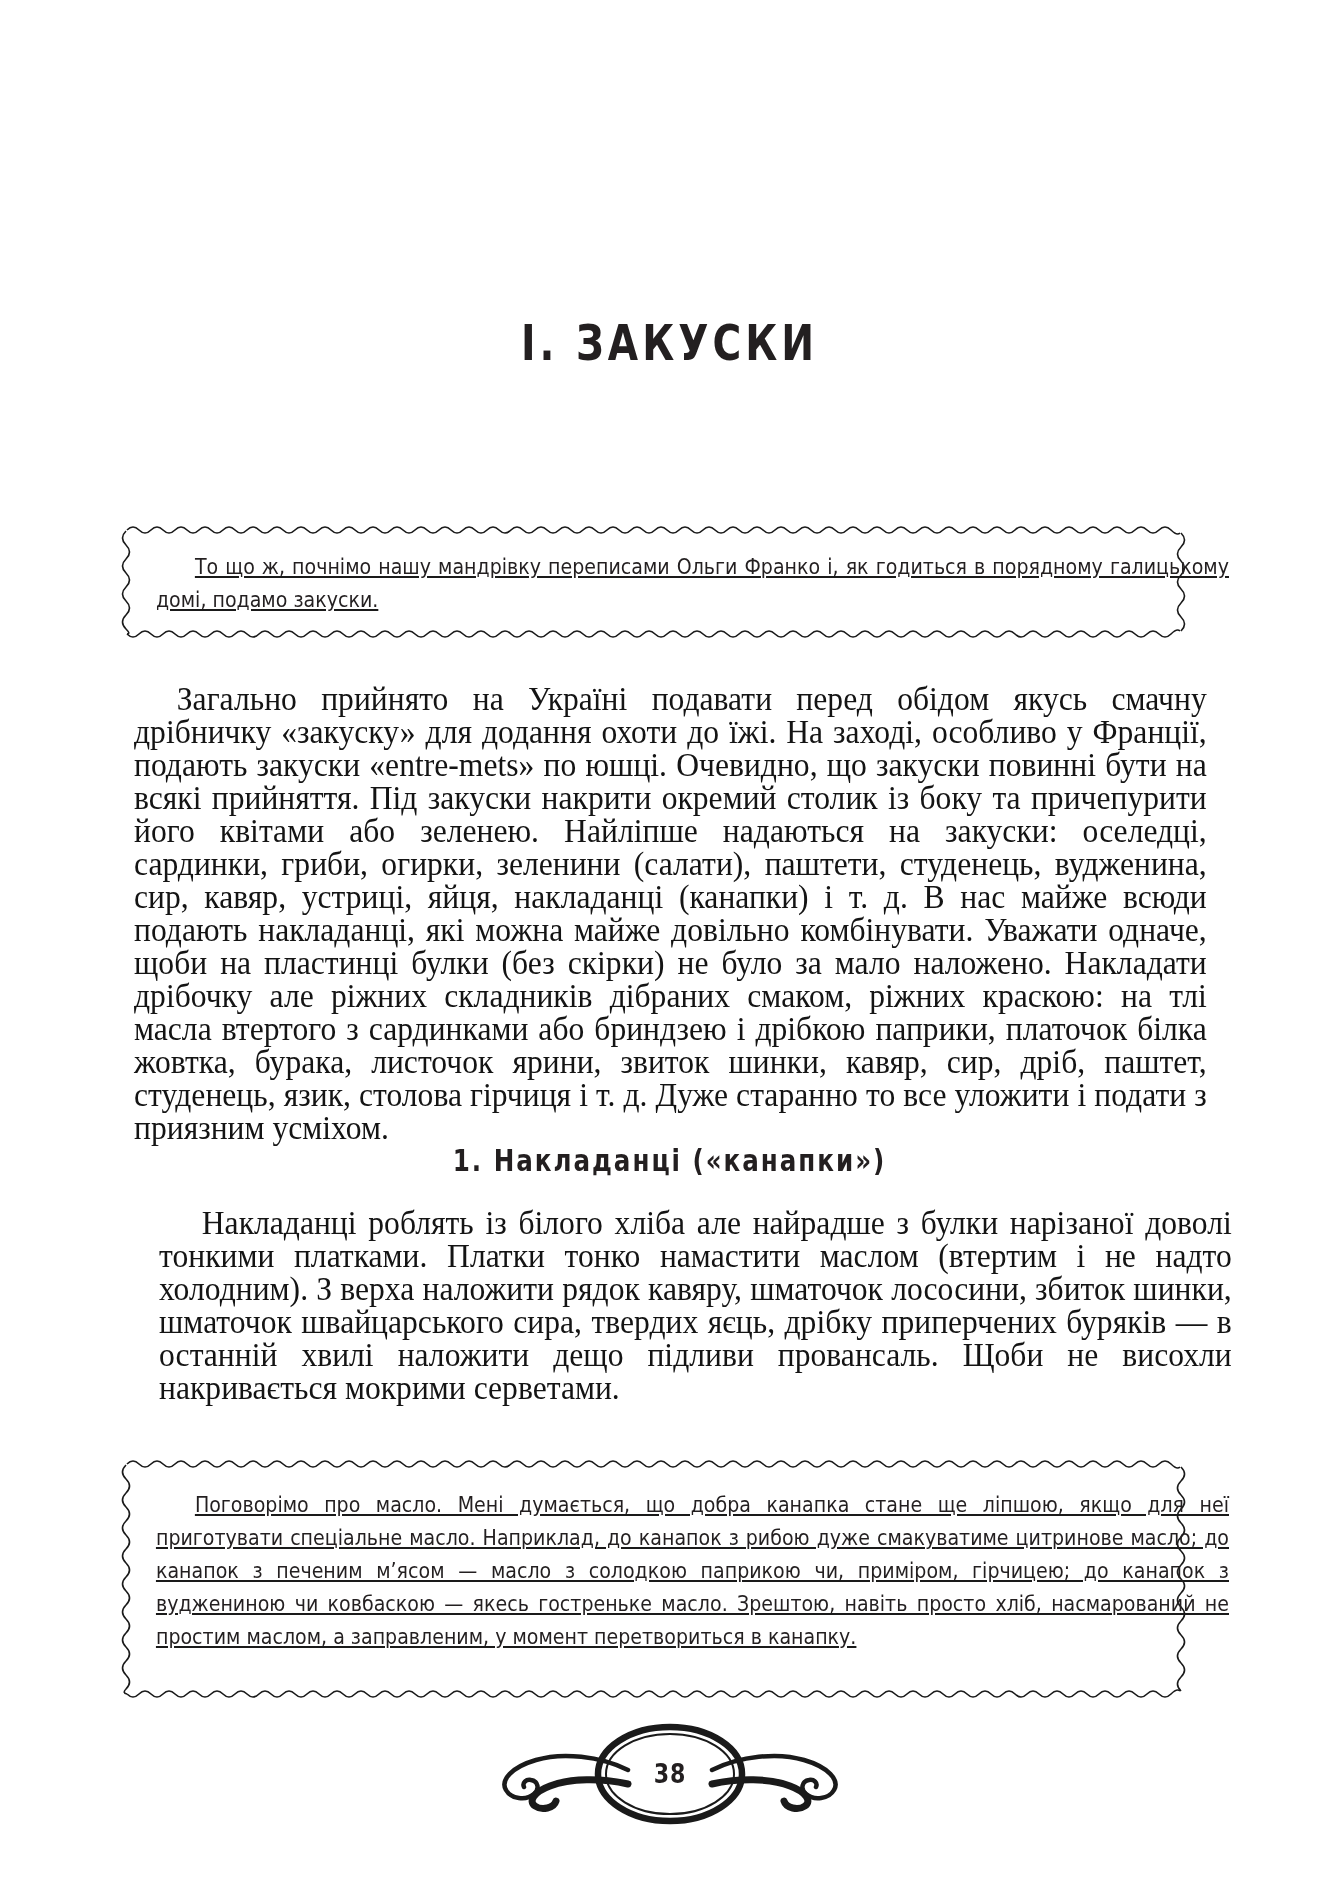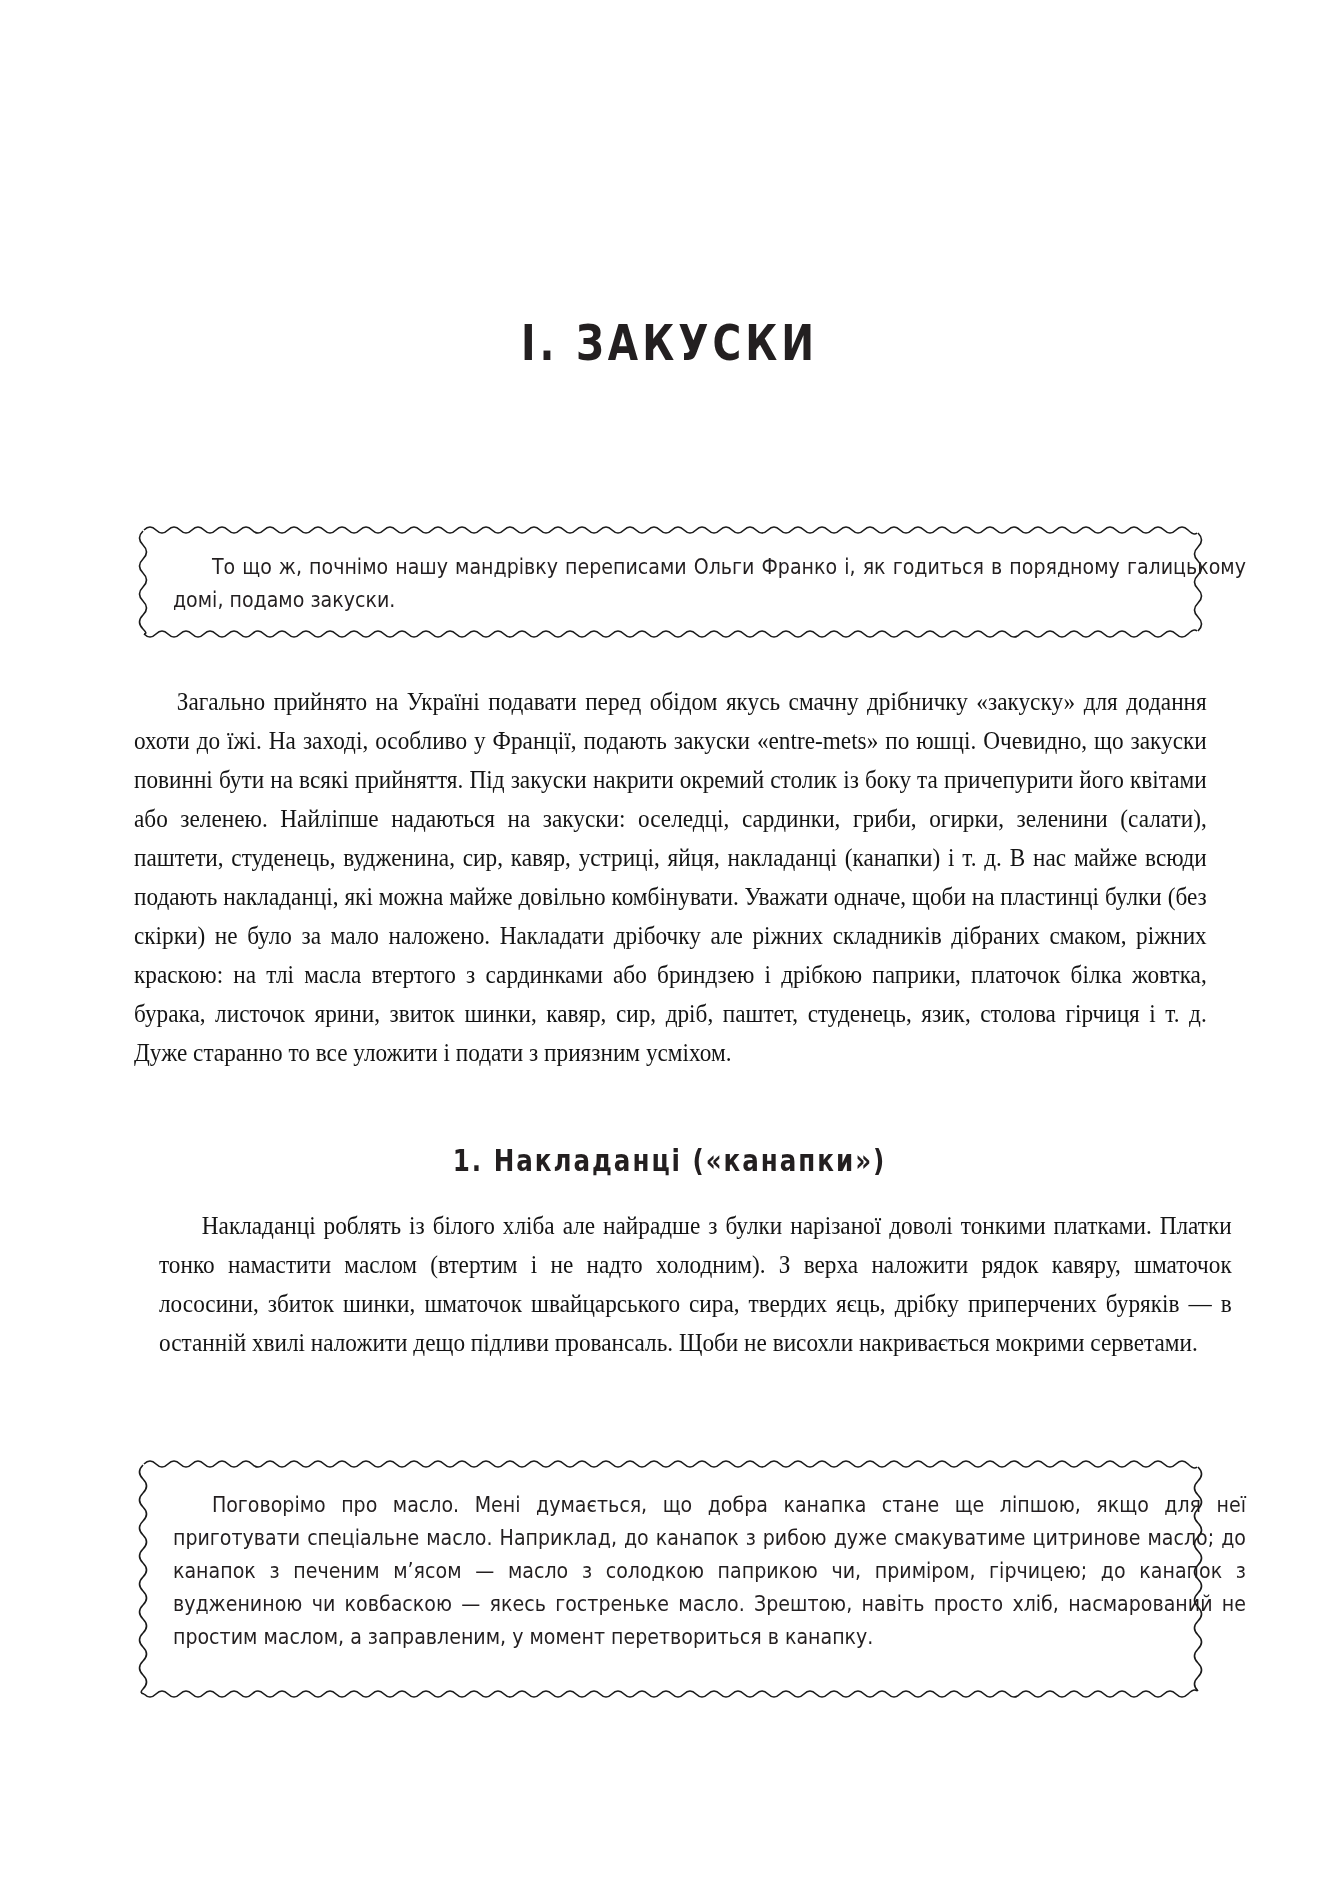--- a/index.html
+++ b/index.html
@@ -35,24 +35,25 @@
     color: #231f20;
     transform: scaleX(0.80);
     transform-origin: center top;
     line-height: 1.05;
     white-space: nowrap;
   }
 
   
   .callout {
     position: absolute;
-    left: 134px;
+    left: 117px;
     width: 1073px;
     box-sizing: border-box;
     background: #ffffff;
+    text-decoration: underline;
   }
   .callout .wave-frame {
     position: absolute;
     inset: 0;
     pointer-events: none;
   }
   .callout .callout-body {
     position: relative;
     font-family: "DejaVu Sans", sans-serif;
     font-size: 21.5px;
@@ -74,22 +75,22 @@
 
   #callout-butter { top: 1458px; height: 242px; }
   #callout-butter .callout-body { padding: 30px 44px 0 44px; }
 
   
   .body-text {
     position: absolute;
     left: 134px;
     width: 1073px;
     font-family: "Liberation Serif", "DejaVu Serif", serif;
-    font-size: 25px;
-    line-height: 39px;
+    font-size: 34px;
+    line-height: 33px;
     color: #141414;
     text-align: justify;
     text-justify: inter-word;
     -webkit-hyphens: manual;
     hyphens: manual;
   }
   .body-text p {
     margin: 0;
     text-indent: 46px;
     transform: scaleX(0.93);
@@ -175,14 +176,31 @@
       <path d="M10,6 Q16,0 22,6 Q28,12 34,6 Q40,0 46,6 Q52,12 58,6 Q64,0 70,6 Q76,12 82,6 Q88,0 94,6 Q100,12 106,6 Q112,0 118,6 Q124,12 130,6 Q136,0 142,6 Q148,12 154,6 Q160,0 166,6 Q172,12 178,6 Q184,0 190,6 Q196,12 202,6 Q208,0 214,6 Q220,12 226,6 Q232,0 238,6 Q244,12 250,6 Q256,0 262,6 Q268,12 274,6 Q280,0 286,6 Q292,12 298,6 Q304,0 310,6 Q316,12 322,6 Q328,0 334,6 Q340,12 346,6 Q352,0 358,6 Q364,12 370,6 Q376,0 382,6 Q388,12 394,6 Q400,0 406,6 Q412,12 418,6 Q424,0 430,6 Q436,12 442,6 Q448,0 454,6 Q460,12 466,6 Q472,0 478,6 Q484,12 490,6 Q496,0 502,6 Q508,12 514,6 Q520,0 526,6 Q532,12 538,6 Q544,0 550,6 Q556,12 562,6 Q568,0 574,6 Q580,12 586,6 Q592,0 598,6 Q604,12 610,6 Q616,0 622,6 Q628,12 634,6 Q640,0 646,6 Q652,12 658,6 Q664,0 670,6 Q676,12 682,6 Q688,0 694,6 Q700,12 706,6 Q712,0 718,6 Q724,12 730,6 Q736,0 742,6 Q748,12 754,6 Q760,0 766,6 Q772,12 778,6 Q784,0 790,6 Q796,12 802,6 Q808,0 814,6 Q820,12 826,6 Q832,0 838,6 Q844,12 850,6 Q856,0 862,6 Q868,12 874,6 Q880,0 886,6 Q892,12 898,6 Q904,0 910,6 Q916,12 922,6 Q928,0 934,6 Q940,12 946,6 Q952,0 958,6 Q964,12 970,6 Q976,0 982,6 Q988,12 994,6 Q1000,0 1006,6 Q1012,12 1018,6 Q1024,0 1030,6 Q1036,12 1042,6 Q1048,0 1054,6 Q1060,12 1063,9" fill="none" stroke="#1a1a1a" stroke-width="1.6"></path>
       <path d="M10,236 Q16,242 22,236 Q28,230 34,236 Q40,242 46,236 Q52,230 58,236 Q64,242 70,236 Q76,230 82,236 Q88,242 94,236 Q100,230 106,236 Q112,242 118,236 Q124,230 130,236 Q136,242 142,236 Q148,230 154,236 Q160,242 166,236 Q172,230 178,236 Q184,242 190,236 Q196,230 202,236 Q208,242 214,236 Q220,230 226,236 Q232,242 238,236 Q244,230 250,236 Q256,242 262,236 Q268,230 274,236 Q280,242 286,236 Q292,230 298,236 Q304,242 310,236 Q316,230 322,236 Q328,242 334,236 Q340,230 346,236 Q352,242 358,236 Q364,230 370,236 Q376,242 382,236 Q388,230 394,236 Q400,242 406,236 Q412,230 418,236 Q424,242 430,236 Q436,230 442,236 Q448,242 454,236 Q460,230 466,236 Q472,242 478,236 Q484,230 490,236 Q496,242 502,236 Q508,230 514,236 Q520,242 526,236 Q532,230 538,236 Q544,242 550,236 Q556,230 562,236 Q568,242 574,236 Q580,230 586,236 Q592,242 598,236 Q604,230 610,236 Q616,242 622,236 Q628,230 634,236 Q640,242 646,236 Q652,230 658,236 Q664,242 670,236 Q676,230 682,236 Q688,242 694,236 Q700,230 706,236 Q712,242 718,236 Q724,230 730,236 Q736,242 742,236 Q748,230 754,236 Q760,242 766,236 Q772,230 778,236 Q784,242 790,236 Q796,230 802,236 Q808,242 814,236 Q820,230 826,236 Q832,242 838,236 Q844,230 850,236 Q856,242 862,236 Q868,230 874,236 Q880,242 886,236 Q892,230 898,236 Q904,242 910,236 Q916,230 922,236 Q928,242 934,236 Q940,230 946,236 Q952,242 958,236 Q964,230 970,236 Q976,242 982,236 Q988,230 994,236 Q1000,242 1006,236 Q1012,230 1018,236 Q1024,242 1030,236 Q1036,230 1042,236 Q1048,242 1054,236 Q1060,230 1063,233" fill="none" stroke="#1a1a1a" stroke-width="1.6"></path>
       <path d="M9,7 Q2,14 9,21 Q16,28 9,35 Q2,42 9,49 Q16,56 9,63 Q2,70 9,77 Q16,84 9,91 Q2,98 9,105 Q16,112 9,119 Q2,126 9,133 Q16,140 9,147 Q2,154 9,161 Q16,168 9,175 Q2,182 9,189 Q16,196 9,203 Q2,210 9,217 Q16,224 9,231 Q5,235 10,236" fill="none" stroke="#1a1a1a" stroke-width="1.6"></path>
       <path d="M1064,9 Q1071,16 1064,23 Q1057,30 1064,37 Q1071,44 1064,51 Q1057,58 1064,65 Q1071,72 1064,79 Q1057,86 1064,93 Q1071,100 1064,107 Q1057,114 1064,121 Q1071,128 1064,135 Q1057,142 1064,149 Q1071,156 1064,163 Q1057,170 1064,177 Q1071,184 1064,191 Q1057,198 1064,205 Q1071,212 1064,219 Q1057,226 1064,233" fill="none" stroke="#1a1a1a" stroke-width="1.6"></path>
     </svg>
     <div class="callout-body">
       <p>Поговорімо про масло. Мені думається, що добра канапка стане ще ліпшою, якщо для неї приготувати спеціальне масло. Наприклад, до канапок з рибою дуже смакуватиме цитринове масло; до канапок з печеним м’ясом — масло з солодкою паприкою чи, приміром, гірчицею; до канапок з вуджениною чи ковбаскою — якесь гостреньке масло. Зрештою, навіть просто хліб, насмарований не простим маслом, а заправленим, у момент перетвориться в канапку.</p>
     </div>
   </div>
 
+  <div class="page-ornament">
+    <svg viewBox="0 0 440 130" aria-hidden="true">
+      <g fill="none" stroke="#1a1a1a">
+
+        <path d="M178,62 C150,48 112,44 86,52 C62,59 50,72 56,82 C61,91 76,93 84,86 C90,81 88,73 81,72 C76,71 72,75 74,79" stroke-width="4.5" stroke-linecap="round"></path>
+        <path d="M178,76 C152,70 120,70 100,78 C84,84 78,93 85,98 C92,103 104,100 106,93" stroke-width="7" stroke-linecap="round"></path>
+
+        <path d="M262,62 C290,48 328,44 354,52 C378,59 390,72 384,82 C379,91 364,93 356,86 C350,81 352,73 359,72 C364,71 368,75 366,79" stroke-width="4.5" stroke-linecap="round"></path>
+        <path d="M262,76 C288,70 320,70 340,78 C356,84 362,93 355,98 C348,103 336,100 334,93" stroke-width="7" stroke-linecap="round"></path>
+
+        <ellipse cx="220" cy="66" rx="72" ry="47" stroke-width="6.5"></ellipse>
+
+        <ellipse cx="220" cy="66" rx="64" ry="40" stroke-width="2"></ellipse>
+      </g>
+    </svg>
+    <div class="page-number-text">38</div>
+  </div>
 
 </div>
 
 </body></html>

